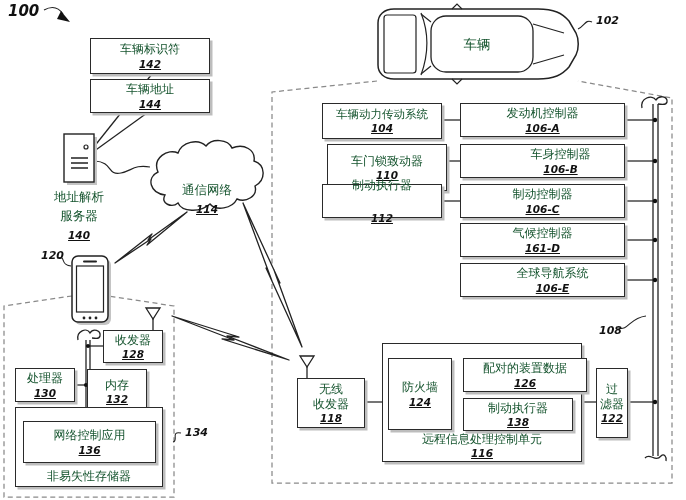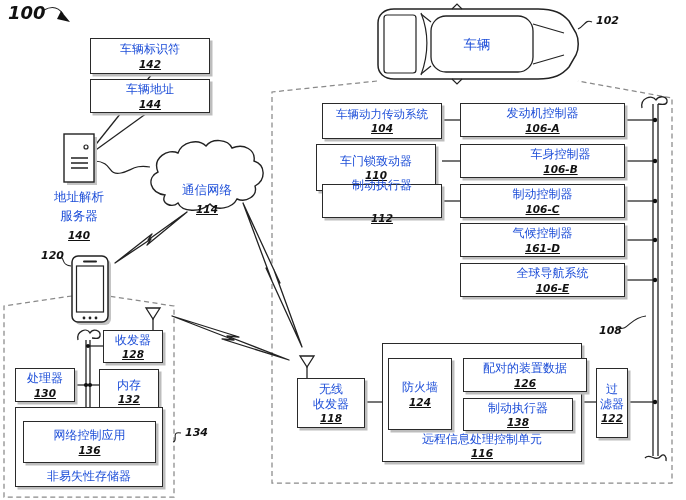--- a/index.html
+++ b/index.html
@@ -8,21 +8,21 @@
     font-family:"DejaVu Sans",sans-serif;color:#111;
   }
   .lines{position:absolute;left:0;top:0;z-index:1;}
   .box{
     position:absolute;z-index:2;background:#fff;border:1.4px solid #2a2a2a;
     box-shadow:2.5px 2.5px 0 #bdbdbd;
     display:flex;flex-direction:column;align-items:center;justify-content:center;
     text-align:center;box-sizing:border-box;
   }
   .frame{background:#fff;}
-  .lbl{font-size:12px;line-height:1.18;color:#1d4ed8;white-space:pre-line;}
+  .lbl{font-size:12px;line-height:1.18;color:#14532d;white-space:pre-line;}
   .ref{font-size:10.5px;font-weight:bold;font-style:italic;text-decoration:underline;margin-top:1px;color:#111;}
   .extref{position:absolute;z-index:3;font-size:11px;font-weight:bold;font-style:italic;color:#111;}
   .txt{position:absolute;z-index:3;text-align:center;}
   .txt .lbl{font-size:12.5px;}
 </style>
 </head>
 <body>
 
 <div class="stage">
 
@@ -132,21 +132,21 @@
     <g stroke="#222" fill="none" stroke-width="1.1">
       <path d="M592,22 C585,19 585,26 578,29"></path>
       <path d="M618,328 C629,331 629,318 646,316"></path>
       <path d="M57,258 C67,255 59,265 71,266"></path>
       <path d="M181,433 C170,431 179,441 173,442"></path>
       <path d="M44,10 C53,5 59,8 63,14"></path>
       <path d="M61,11 L70,22 L57,19 Z" fill="#111" stroke="none"></path>
     </g>
   </svg>
 
-  <div class="extref" style="left:8px;top:2px;font-size:18px;">100</div>
+  <div class="extref" style="left:8px;top:2px;font-size:15px;">100</div>
   <div class="extref" style="left:596px;top:14px;">102</div>
   <div class="extref" style="left:599px;top:324px;">108</div>
   <div class="extref" style="left:41px;top:249px;">120</div>
   <div class="extref" style="left:185px;top:426px;">134</div>
 
   <div class="txt" style="left:165px;top:158px;width:84px;margin-top:21px;">
     <span class="lbl">通信网络</span><br>
     <span class="ref">114</span>
   </div>
   <div class="txt" style="left:442px;top:34px;width:70px;">
@@ -164,21 +164,21 @@
   </div>
   <div class="box" style="left:90px;top:79px;width:120px;height:34px;">
     <span class="lbl">车辆地址</span>
     <span class="ref">144</span>
   </div>
 
   <div class="box" style="left:322px;top:103px;width:120px;height:36px;">
     <span class="lbl" style="font-size:11.5px">车辆动力传动系统</span>
     <span class="ref">104</span>
   </div>
-  <div class="box" style="left:316px;top:144px;width:120px;height:47px;">
+  <div class="box" style="left:327px;top:144px;width:120px;height:47px;">
     <span class="lbl">车门锁致动器</span>
     <span class="ref">110</span>
   </div>
   <div class="box" style="left:322px;top:184px;width:120px;height:34px;gap:18px;">
     <span class="lbl">制动执行器</span>
     <span class="ref">112</span>
   </div>
 
   <div class="box" style="left:460px;top:103px;width:165px;height:34px;">
     <span class="lbl">发动机控制器</span>
@@ -202,21 +202,21 @@
   </div>
 
   <div class="box" style="left:103px;top:330px;width:60px;height:33px;">
     <span class="lbl">收发器</span>
     <span class="ref">128</span>
   </div>
   <div class="box" style="left:15px;top:368px;width:60px;height:34px;">
     <span class="lbl">处理器</span>
     <span class="ref">130</span>
   </div>
-  <div class="box" style="left:99px;top:369px;width:60px;height:45px;">
+  <div class="box" style="left:87px;top:369px;width:60px;height:45px;">
     <span class="lbl">内存</span>
     <span class="ref">132</span>
   </div>
   <div class="box frame" style="left:15px;top:407px;width:148px;height:80px;justify-content:flex-end;padding-bottom:3px;">
     <span class="lbl">非易失性存储器</span>
   </div>
   <div class="box" style="left:23px;top:421px;width:133px;height:42px;">
     <span class="lbl">网络控制应用</span>
     <span class="ref">136</span>
   </div>

